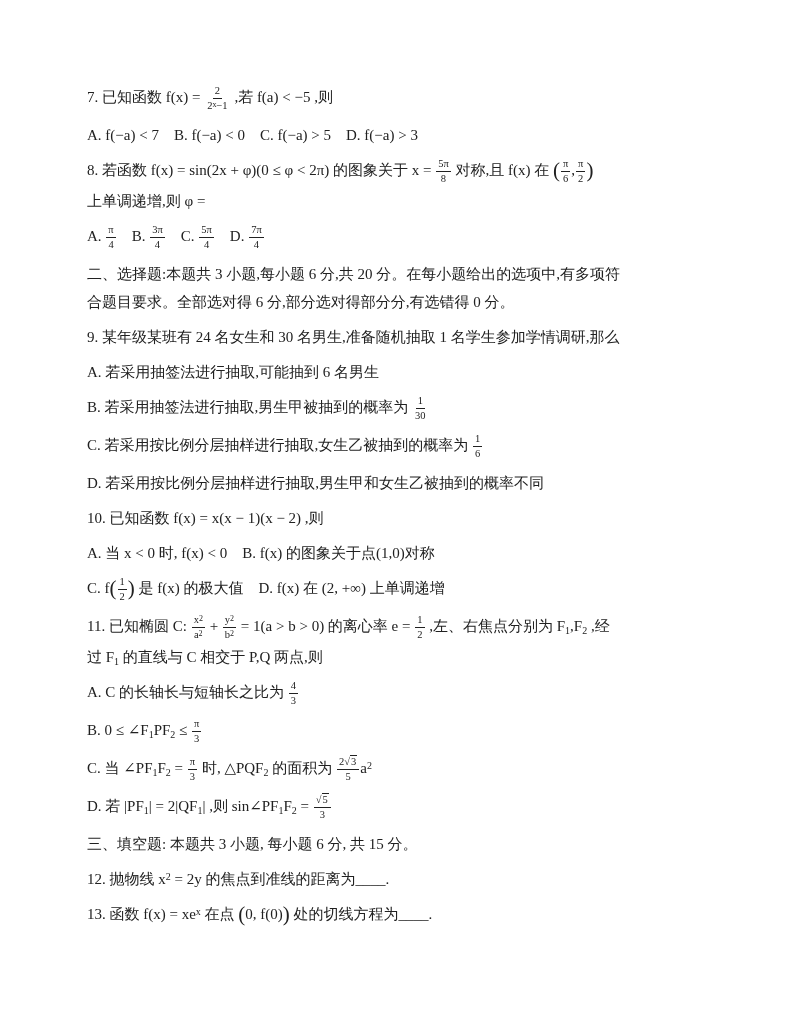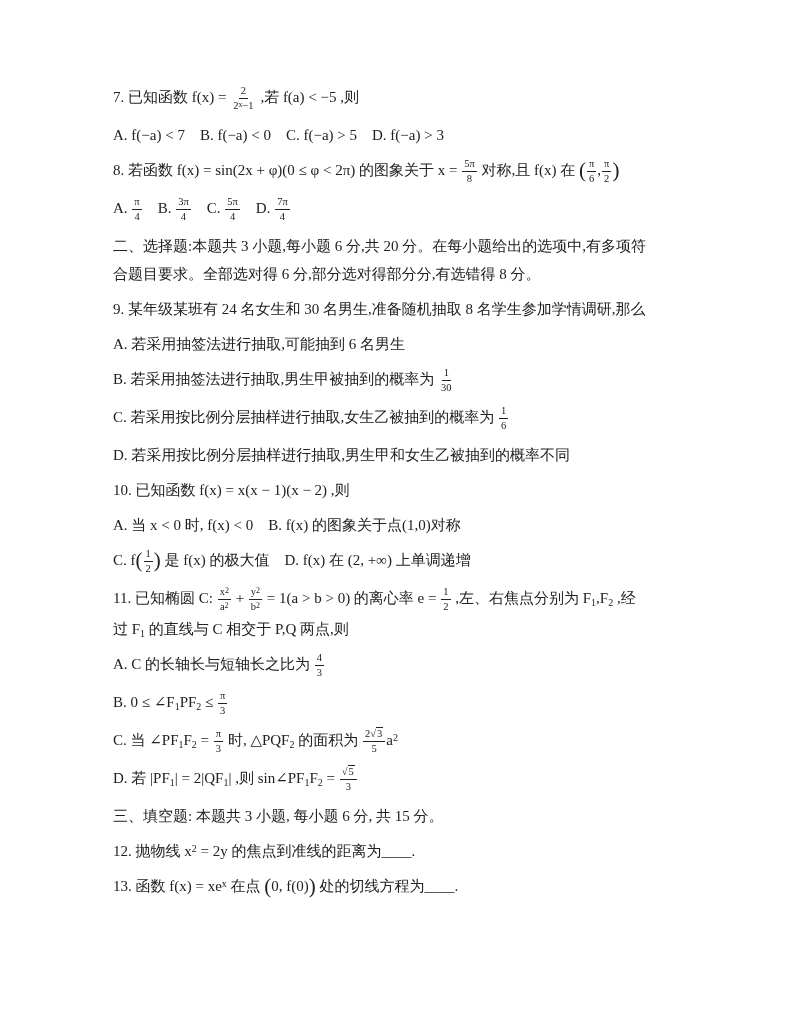--- a/index.html
+++ b/index.html
@@ -7,21 +7,21 @@
     width: 800px; height: 1035px;
     background: #ffffff;
     color: #212121;
     font-family: "Liberation Serif", "DejaVu Serif", serif;
   }
   .page {
     width: 800px; height: 1035px;
     overflow: hidden;
   }
   .content {
-    padding: 86px 108px 0 113px;
+    padding: 86px 108px 0 87px;
     font-size: 15px;
     line-height: 23px;
   }
   .line {
     margin-bottom: 12px;
     white-space: pre-wrap;
     min-height: 23px;
   }
   .line.wrap { margin-top: -7px; }
   
@@ -53,28 +53,29 @@
 <body>
 
 <div class="page">
   <main class="content">
       <div>
         <div class="line">7. 已知函数 f(x) = <span class="frac"><span class="num">2</span><span class="den">2<span class="sup">x</span>−1</span></span> ,若 f(a) &lt; −5 ,则</div>
         <div class="line">A. f(−a) &lt; 7    B. f(−a) &lt; 0    C. f(−a) &gt; 5    D. f(−a) &gt; 3</div>
       </div>
       <div>
         <div class="line">8. 若函数 f(x) = sin(2x + φ)(0 ≤ φ &lt; 2π) 的图象关于 x = <span class="frac"><span class="num">5π</span><span class="den">8</span></span> 对称,且 f(x) 在 <span class="bp">(</span><span class="frac"><span class="num">π</span><span class="den">6</span></span>,<span class="frac"><span class="num">π</span><span class="den">2</span></span><span class="bp">)</span></div>
+        <div class="line wrap">上单调递增,则 φ =</div>
         <div class="line">A. <span class="frac"><span class="num">π</span><span class="den">4</span></span>    B. <span class="frac"><span class="num">3π</span><span class="den">4</span></span>    C. <span class="frac"><span class="num">5π</span><span class="den">4</span></span>    D. <span class="frac"><span class="num">7π</span><span class="den">4</span></span></div>
       </div>
       <div>
         <div class="line">二、选择题:本题共 3 小题,每小题 6 分,共 20 分。在每小题给出的选项中,有多项符</div>
-        <div class="line wrap">合题目要求。全部选对得 6 分,部分选对得部分分,有选错得 8 分。</div>
+        <div class="line wrap">合题目要求。全部选对得 6 分,部分选对得部分分,有选错得 0 分。</div>
       </div>
       <div>
-        <div class="line">9. 某年级某班有 24 名女生和 30 名男生,准备随机抽取 8 名学生参加学情调研,那么</div>
+        <div class="line">9. 某年级某班有 24 名女生和 30 名男生,准备随机抽取 1 名学生参加学情调研,那么</div>
         <div class="line">A. 若采用抽签法进行抽取,可能抽到 6 名男生</div>
         <div class="line">B. 若采用抽签法进行抽取,男生甲被抽到的概率为 <span class="frac"><span class="num">1</span><span class="den">30</span></span></div>
         <div class="line">C. 若采用按比例分层抽样进行抽取,女生乙被抽到的概率为 <span class="frac"><span class="num">1</span><span class="den">6</span></span></div>
         <div class="line">D. 若采用按比例分层抽样进行抽取,男生甲和女生乙被抽到的概率不同</div>
       </div>
       <div>
         <div class="line">10. 已知函数 f(x) = x(x − 1)(x − 2) ,则</div>
         <div class="line">A. 当 x &lt; 0 时, f(x) &lt; 0    B. f(x) 的图象关于点(1,0)对称</div>
         <div class="line">C. f<span class="bp">(</span><span class="frac"><span class="num">1</span><span class="den">2</span></span><span class="bp">)</span> 是 f(x) 的极大值    D. f(x) 在 (2, +∞) 上单调递增</div>
       </div>

